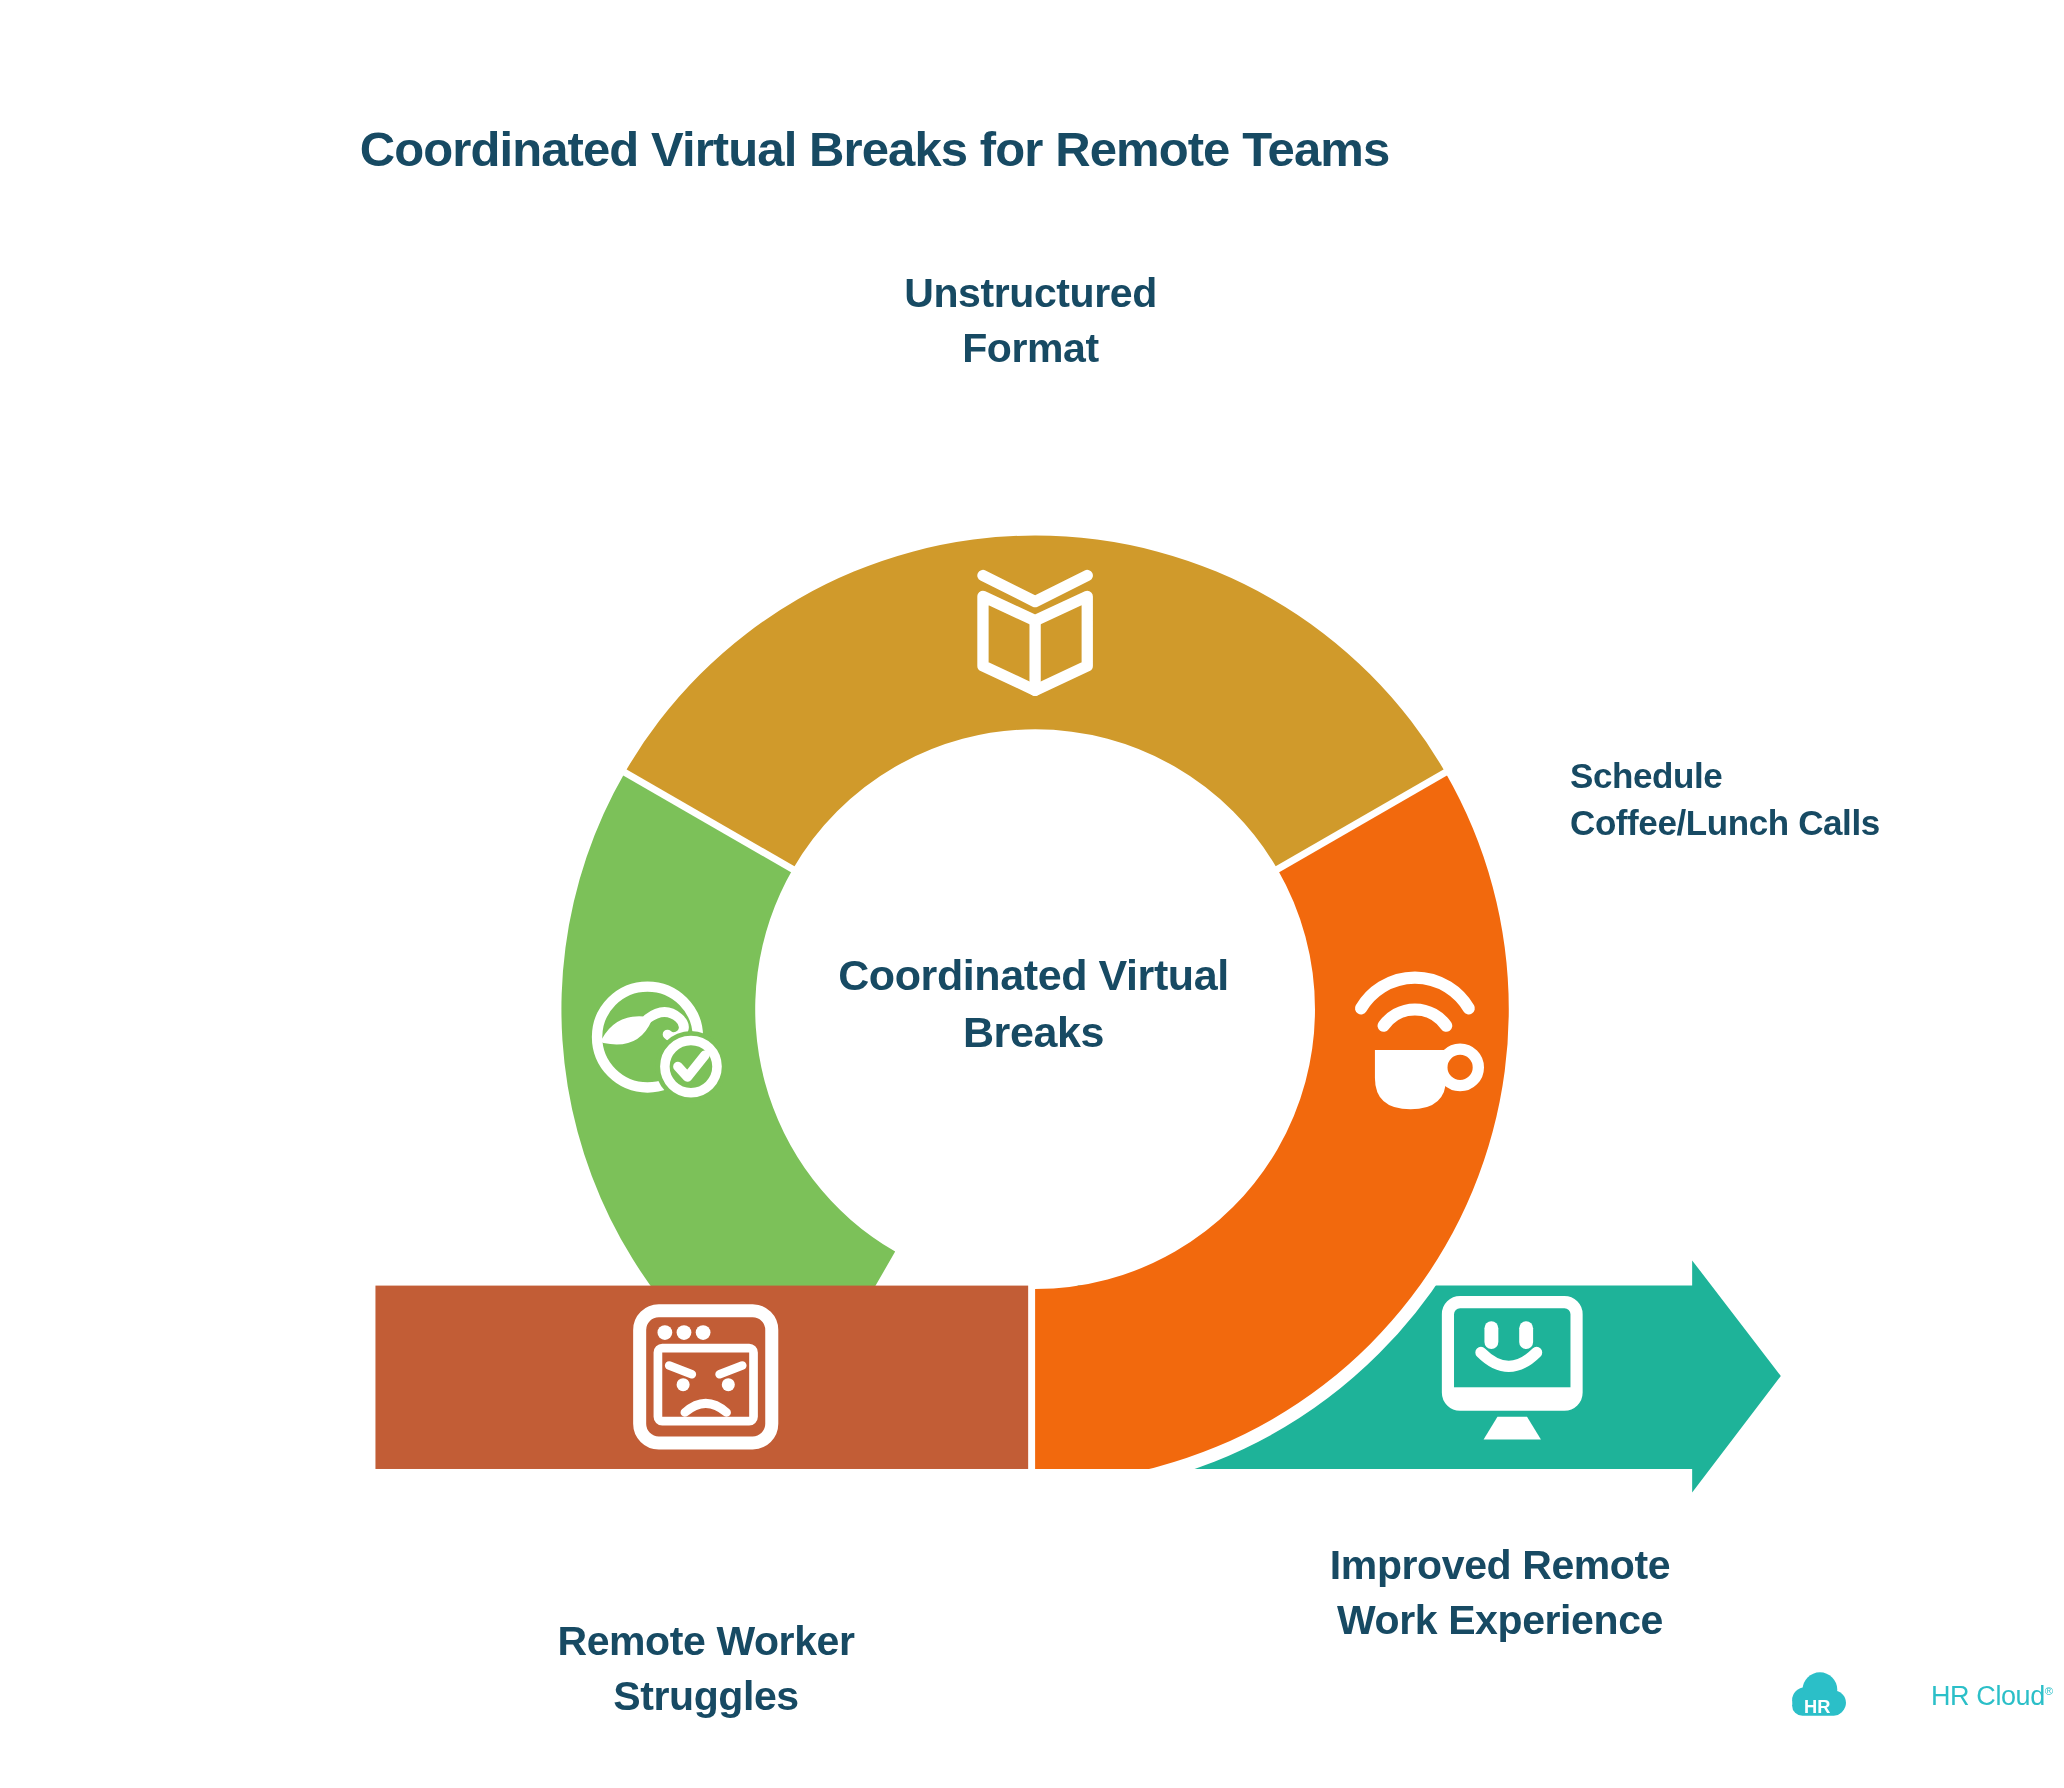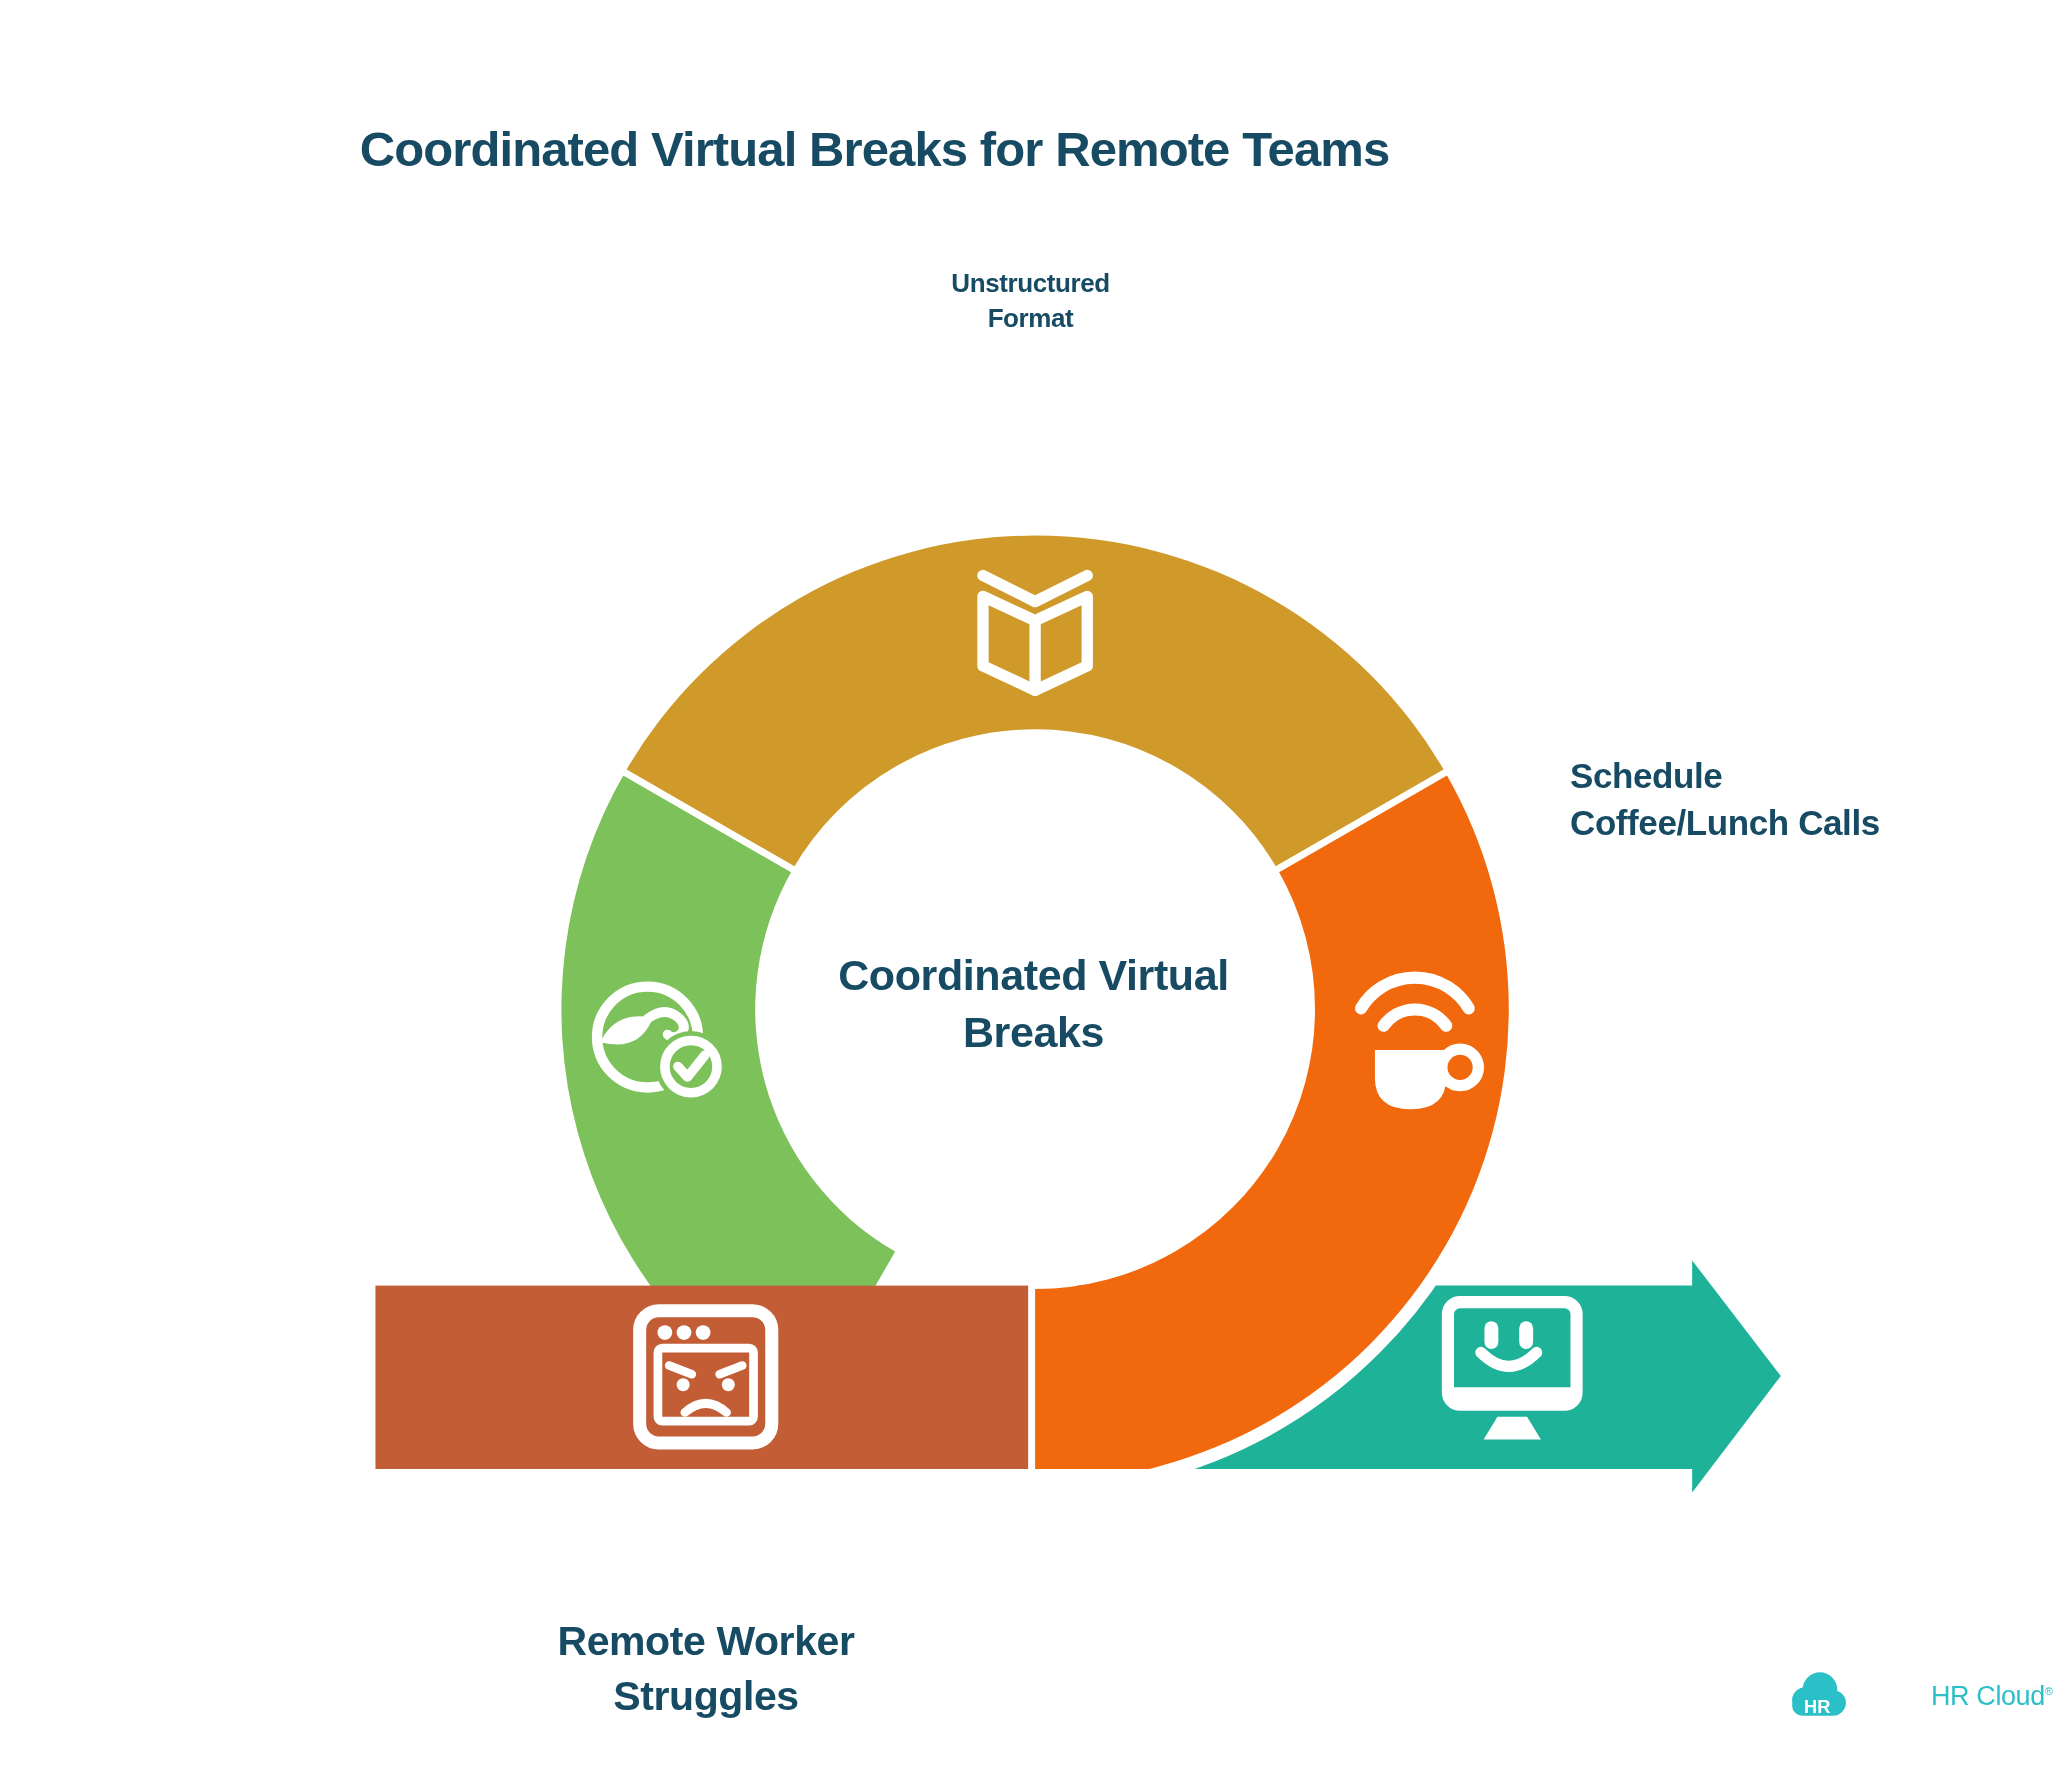--- a/index.html
+++ b/index.html
@@ -17,21 +17,21 @@
     color:var(--color-navy,#174A63);
     white-space:pre-line;
     letter-spacing:-0.4px;
   }
   .title{
     left:0;top:120px;width:1749px;
     text-align:center;
     font-size:49px;line-height:1.2;
     letter-spacing:-0.9px;
   }
-  .lbl-top{left:683px;top:266px;width:695px;text-align:center;font-size:26px;line-height:1.34;}
+  .lbl-top{left:683px;top:266px;width:695px;text-align:center;font-size:41px;line-height:1.34;}
   .lbl-left{left:104px;top:753px;width:391px;text-align:right;font-size:41px;line-height:1.34;}
   .lbl-right{left:1570px;top:753px;width:487px;text-align:left;font-size:35px;line-height:1.34;}
   .lbl-bottom-left{left:402px;top:1614px;width:608px;text-align:center;font-size:41px;line-height:1.34;}
   .lbl-bottom-right{left:1196px;top:1538px;width:608px;text-align:center;font-size:41px;line-height:1.34;}
   .lbl-center{left:773px;top:947px;width:521px;text-align:center;font-size:43px;line-height:1.32;}
   .logo-wordmark{
     position:absolute;left:1931px;top:1681px;
     font-weight:normal;font-size:27px;letter-spacing:-0.4px;
     color:var(--color-brand_teal,#2BBFC8);
     white-space:nowrap;
@@ -123,20 +123,22 @@
   <div class="label lbl-top">Unstructured
 Format</div>
 
 
   <div class="label lbl-right">Schedule
 Coffee/Lunch Calls</div>
 
   <div class="label lbl-bottom-left">Remote Worker
 Struggles</div>
 
+  <div class="label lbl-bottom-right">Improved Remote
+Work Experience</div>
 
   <div class="label lbl-center">Coordinated Virtual
 Breaks</div>
 
   <div class="logo-wordmark">
     <span>HR Cloud</span><sup>®</sup>
   </div>
 
 </div>
 

